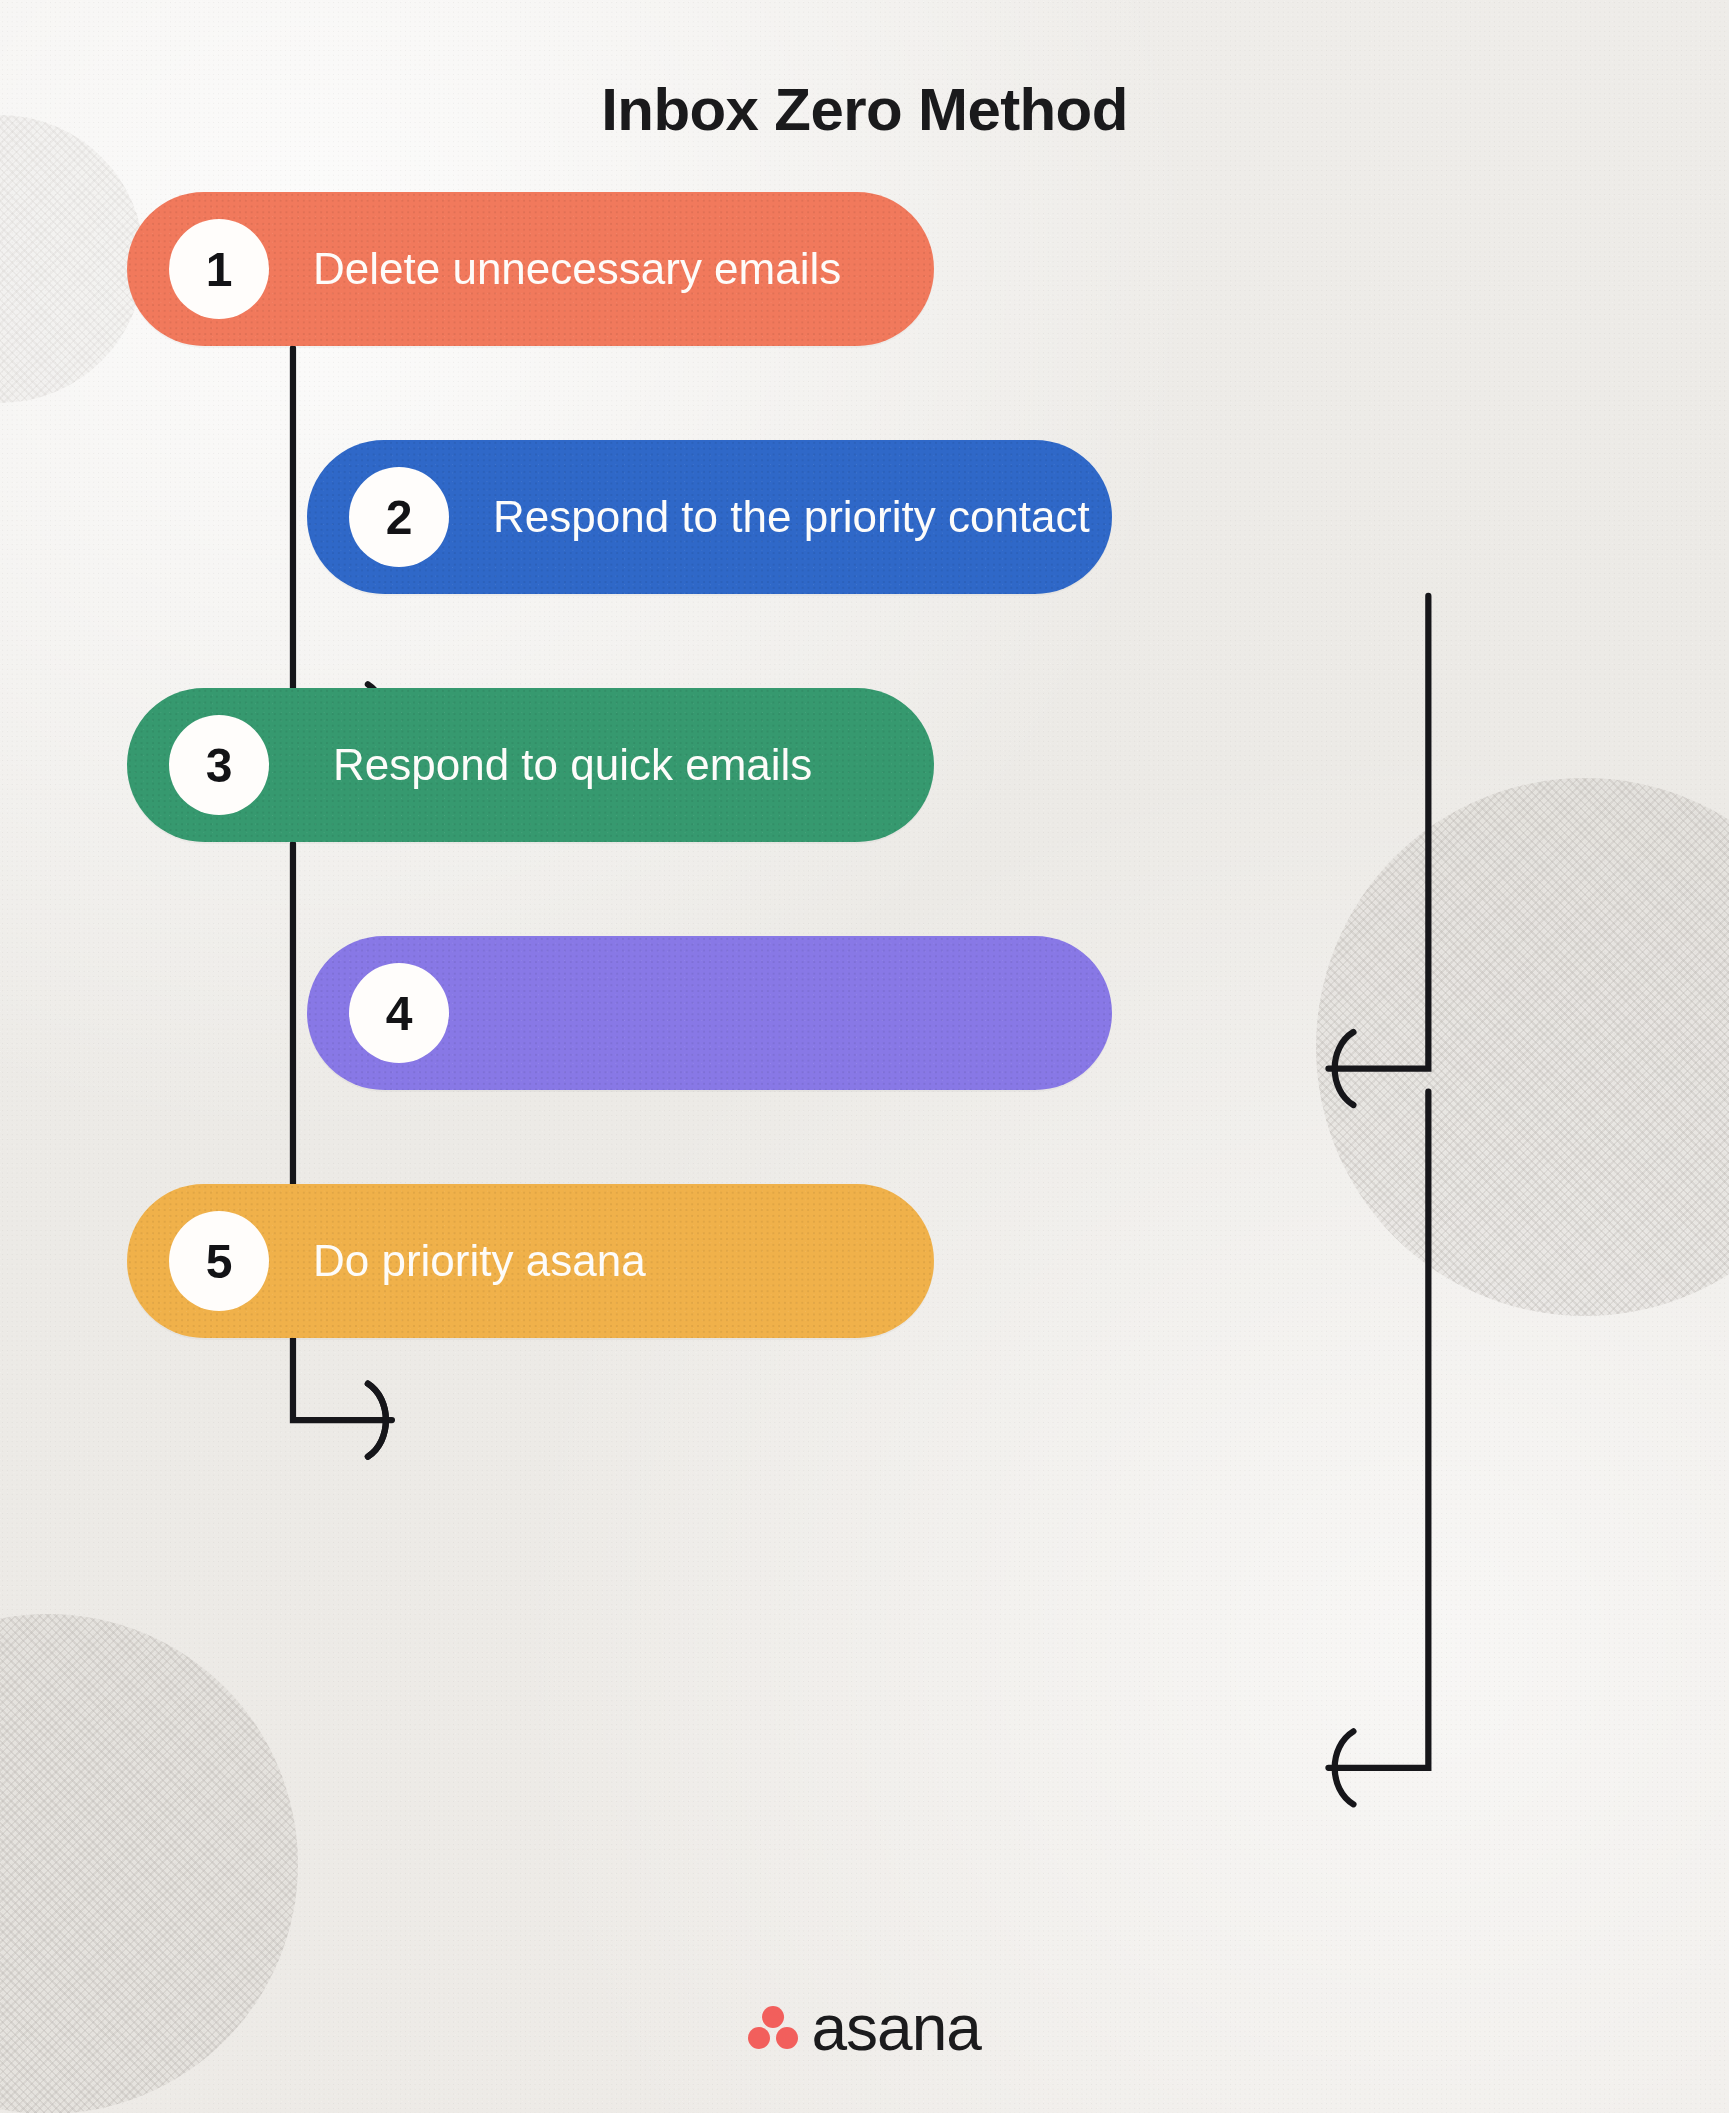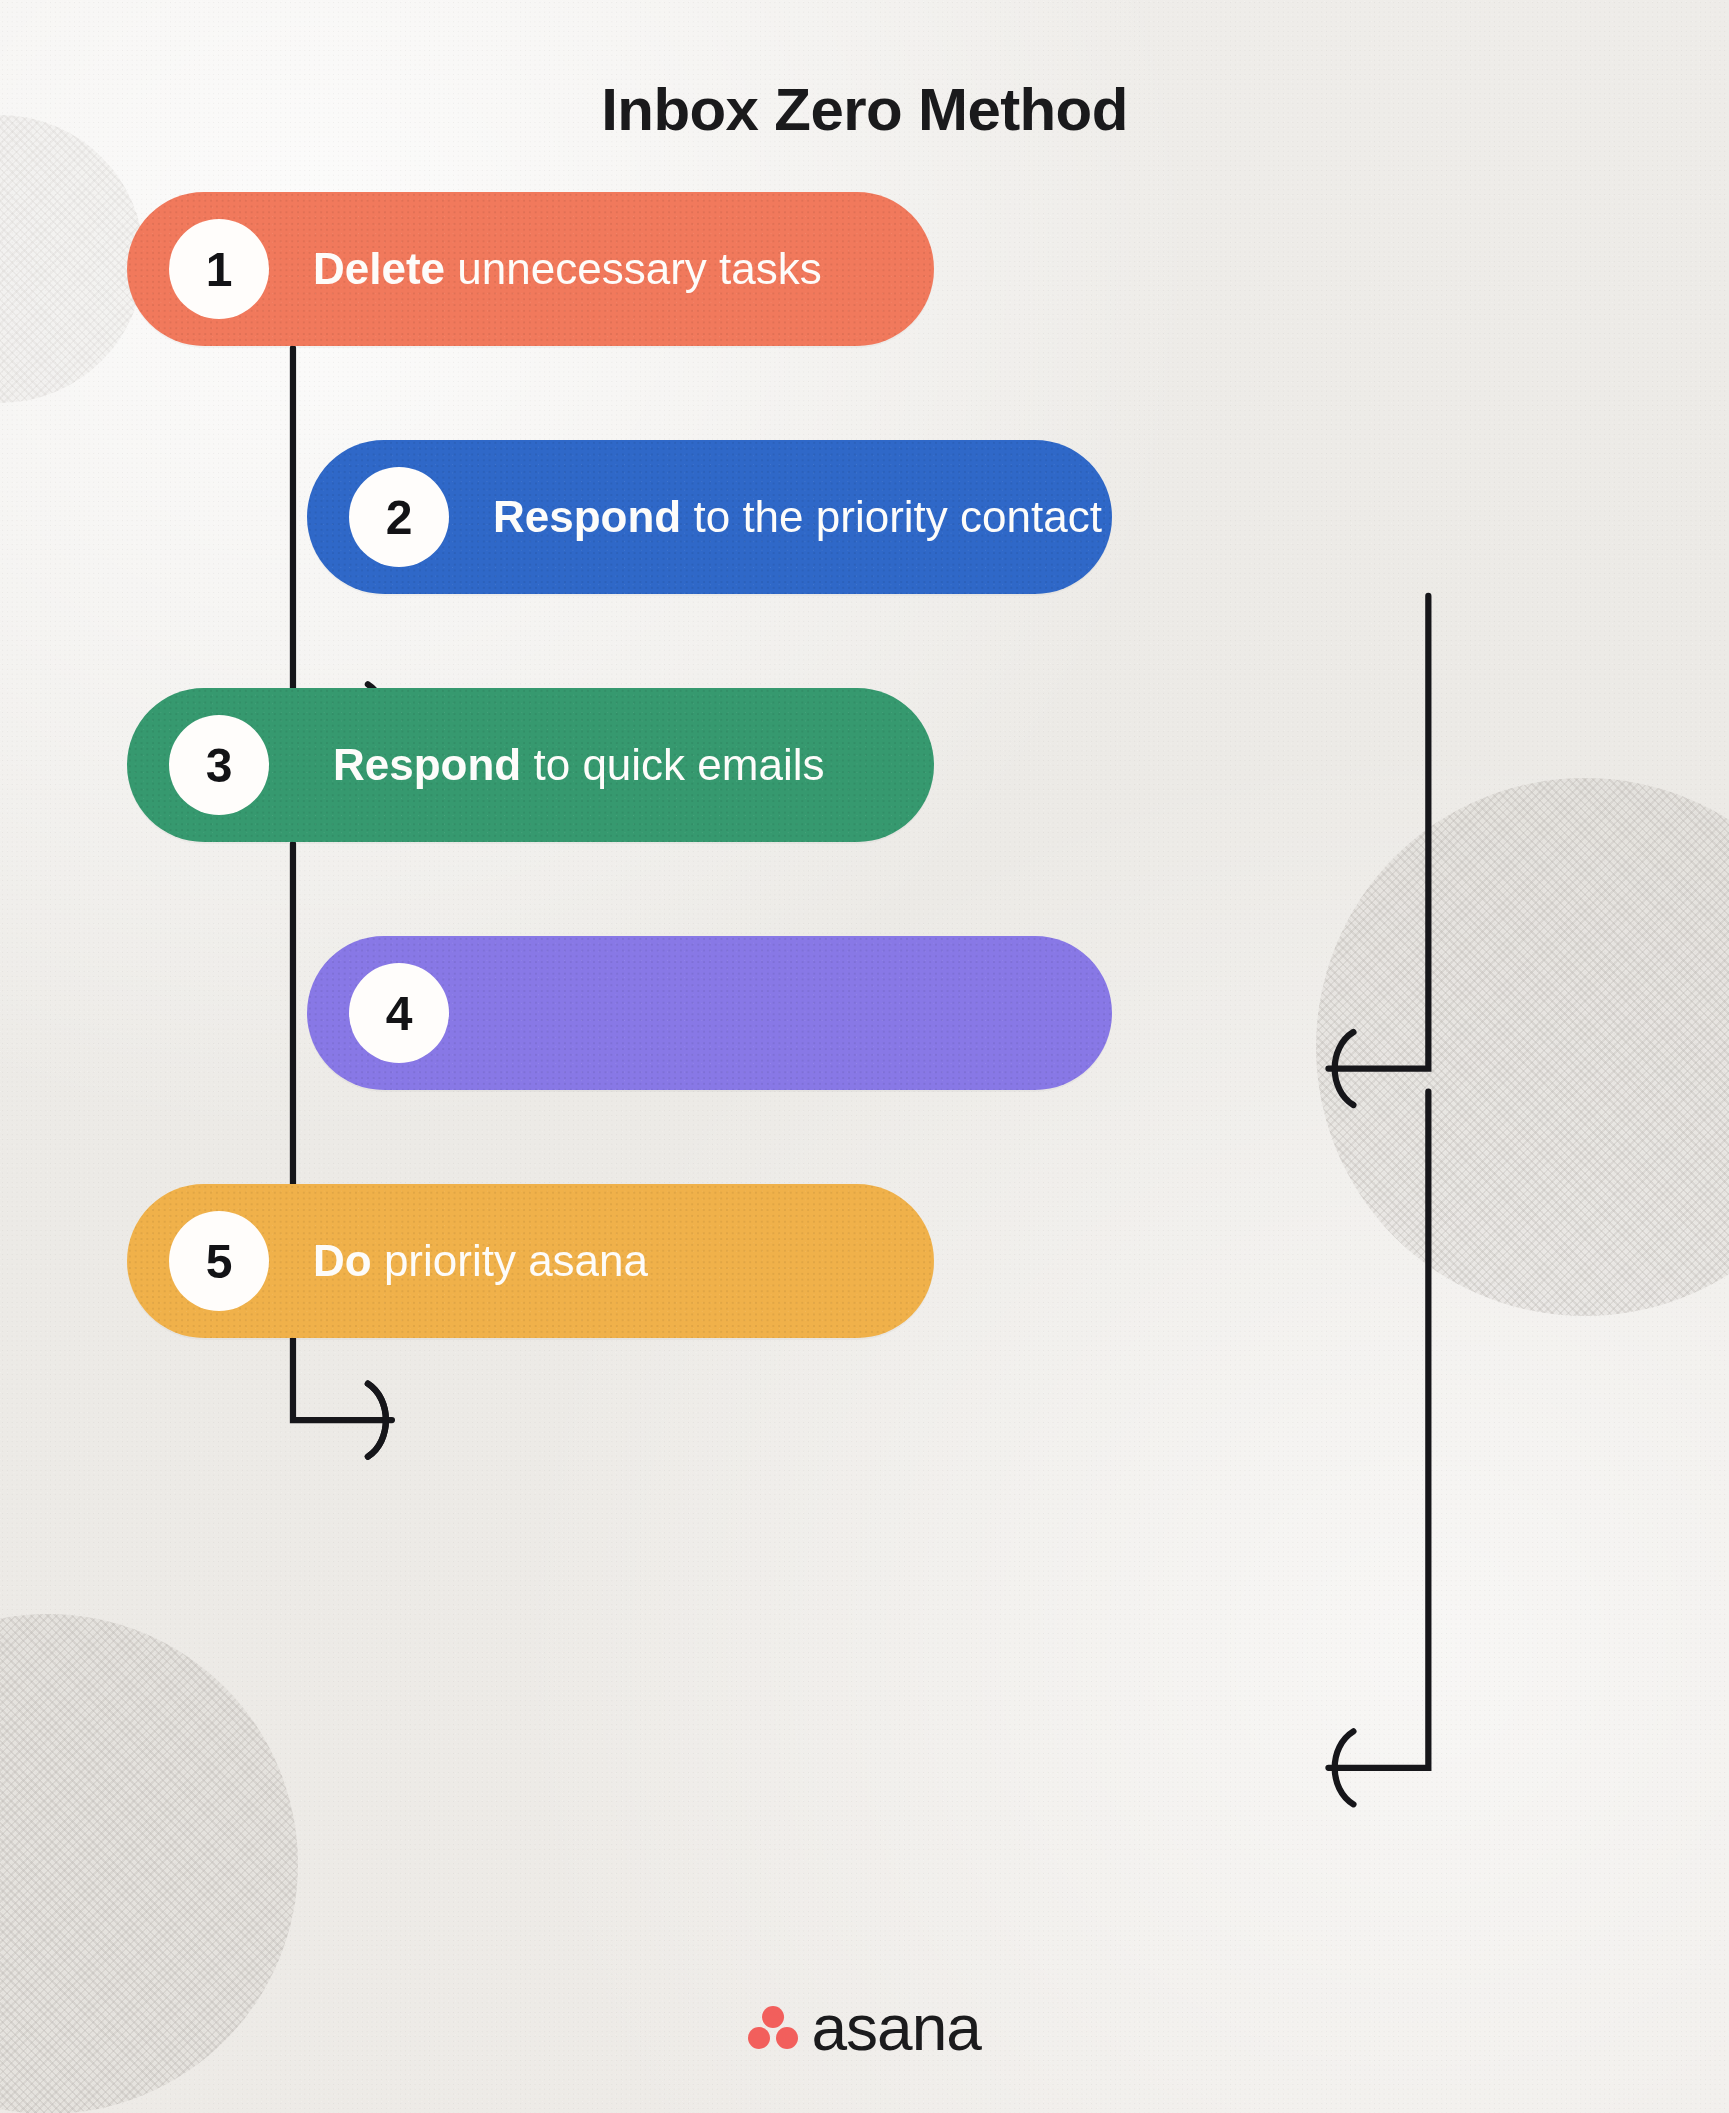--- a/index.html
+++ b/index.html
@@ -120,21 +120,21 @@
   }
 
   .label {
     position: relative;
     z-index: 2;
     color: #fdfcfa;
     font-size: 44px;
     font-weight: 400;
     white-space: nowrap;
   }
-  .label b { font-weight: 700; }
+  .label b { font-weight: 400; }
 
   
   #step-1 { left: 127px;  top: 192px;  width: 807px;  height: 154px; padding-left: 42px; }
   #step-1 .label { margin-left: 44px; }
 
   #step-2 { left: 307px;  top: 440px;  width: 805px;  height: 154px; padding-left: 42px; }
   #step-2 .label { margin-left: 44px; }
 
   #step-3 { left: 127px;  top: 688px;  width: 807px;  height: 154px; padding-left: 42px; }
   #step-3 .label { margin-left: 64px; }
@@ -212,21 +212,21 @@
     </g>
 
     <g>
       <path d="M 1487 1136 L 1487 1840 L 1383 1840"></path>
       <path d="M 1409 1802 C 1383 1818 1383 1862 1409 1878"></path>
     </g>
   </svg>
 
   <div class="pill" id="step-1" style="background: rgb(241, 121, 92);">
     <div class="badge">1</div>
-    <div class="label"><b>Delete</b><span> unnecessary tasks</span></div>
+    <div class="label"><b>Delete</b><span> unnecessary emails</span></div>
   </div>
 
   <div class="pill" id="step-2" style="background: rgb(47, 104, 200);">
     <div class="badge">2</div>
     <div class="label"><b>Respond</b><span> to the priority contact</span></div>
   </div>
 
   <div class="pill" id="step-3" style="background: rgb(54, 153, 111);">
     <div class="badge">3</div>
     <div class="label"><b>Respond</b><span> to quick emails</span></div>

